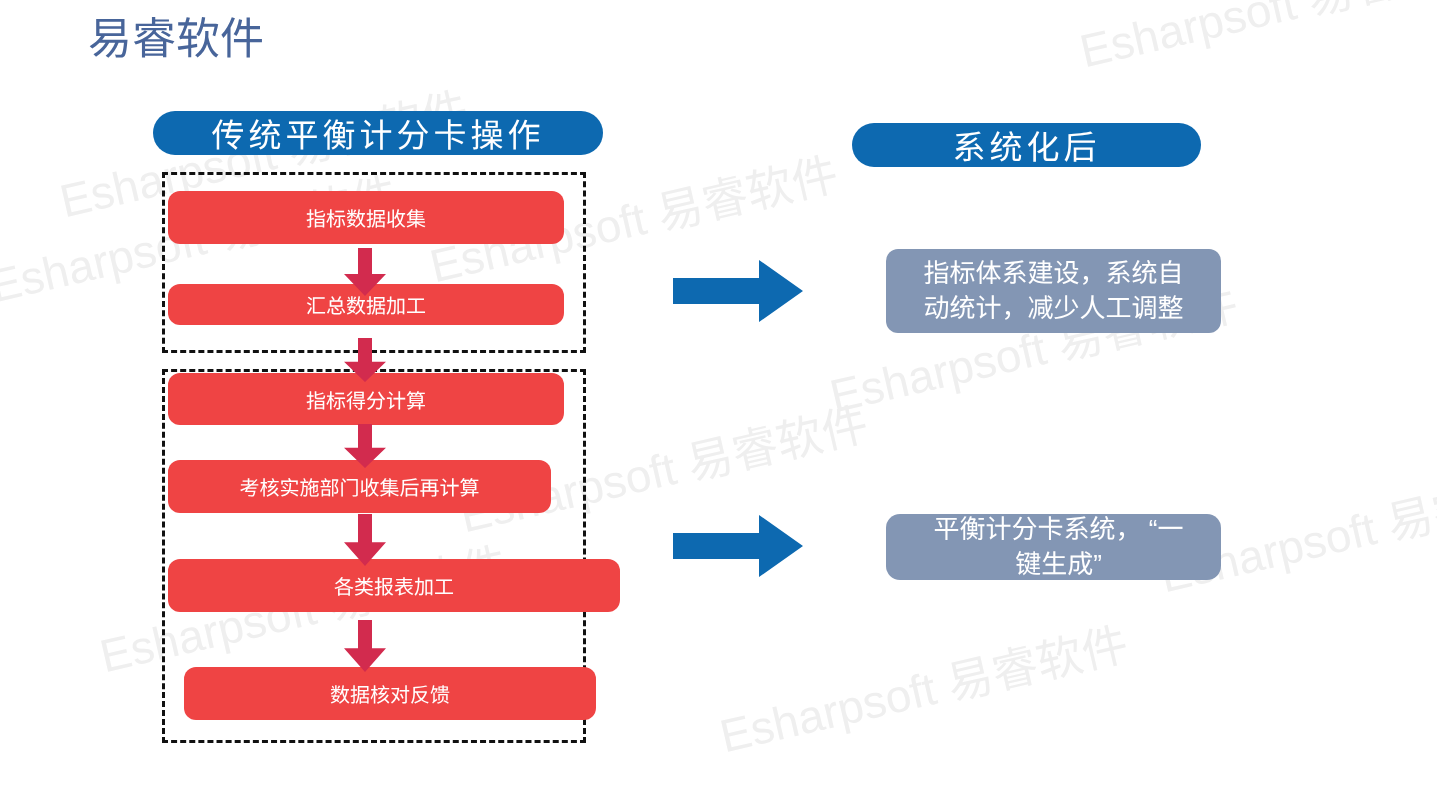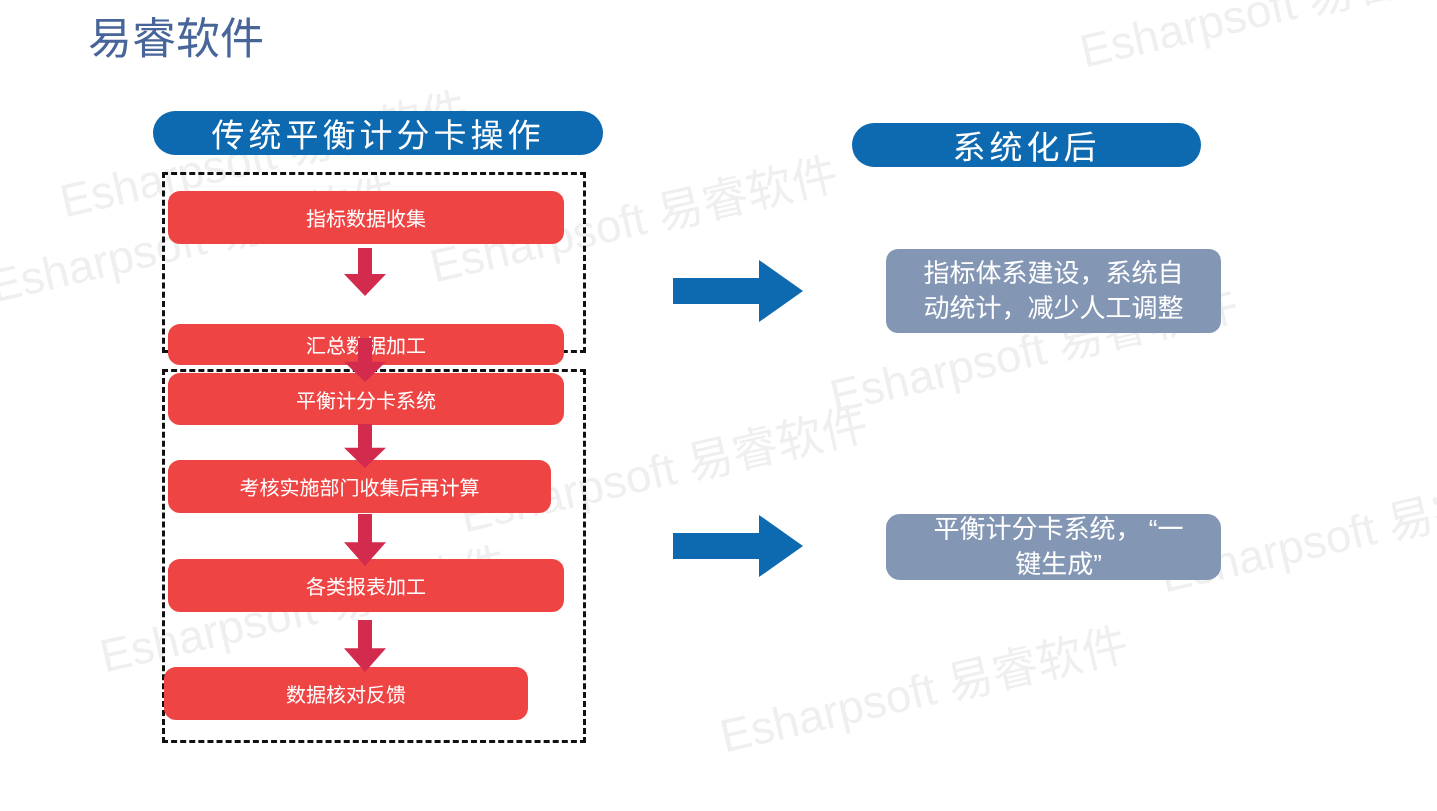--- a/index.html
+++ b/index.html
@@ -86,25 +86,25 @@
     align-items: center;
     justify-content: center;
     font-size: 20px;
     font-family: "Liberation Sans", "DejaVu Sans", sans-serif;
     z-index: 6;
     box-sizing: border-box;
     padding: 0 10px;
     text-align: center;
   }
   #step-1 { left: 168px; top: 191px; width: 396px; height: 53px; }
-  #step-2 { left: 168px; top: 284px; width: 396px; height: 41px; margin-top: 40px; }
+  #step-2 { left: 168px; top: 284px; width: 396px; height: 41px; }
   #step-3 { left: 168px; top: 373px; width: 396px; height: 52px; }
   #step-4 { left: 168px; top: 460px; width: 383px; height: 53px; }
-  #step-5 { left: 168px; top: 559px; width: 396px; height: 53px; }
-  #step-6 { left: 164px; top: 667px; width: 364px; height: 53px; }
+  #step-5 { left: 168px; top: 559px; width: 452px; height: 53px; }
+  #step-6 { left: 184px; top: 667px; width: 412px; height: 53px; }
 
   
   .arrow-down {
     position: absolute;
     width: 46px;
     z-index: 7;
   }
   .arrow-down svg { display: block; width: 100%; height: 100%; }
   #arrow-d1 { left: 342px; top: 248px; height: 48px; }
   #arrow-d2 { left: 342px; top: 338px; height: 44px; }
@@ -168,21 +168,21 @@
   <div class="col-header" id="header-right">系统化后</div>
 
   <div class="group-box" id="group-collect"></div>
 
   <div class="group-box" id="group-compute"></div>
 
   <div class="step-box" id="step-1">指标数据收集</div>
 
   <div class="step-box" id="step-2">汇总数据加工</div>
 
-  <div class="step-box" id="step-3">平衡计分卡系统</div>
+  <div class="step-box" id="step-3">指标得分计算</div>
 
   <div class="step-box" id="step-4">考核实施部门收集后再计算</div>
 
   <div class="step-box" id="step-5">各类报表加工</div>
 
   <div class="step-box" id="step-6">数据核对反馈</div>
 
   <div class="arrow-down" id="arrow-d1">
     <svg viewBox="0 0 46 48" preserveAspectRatio="none" aria-hidden="true">
       <polygon points="16,0 30,0 30,26 44,26 23,48 2,26 16,26" fill="#d22b4e"></polygon>

